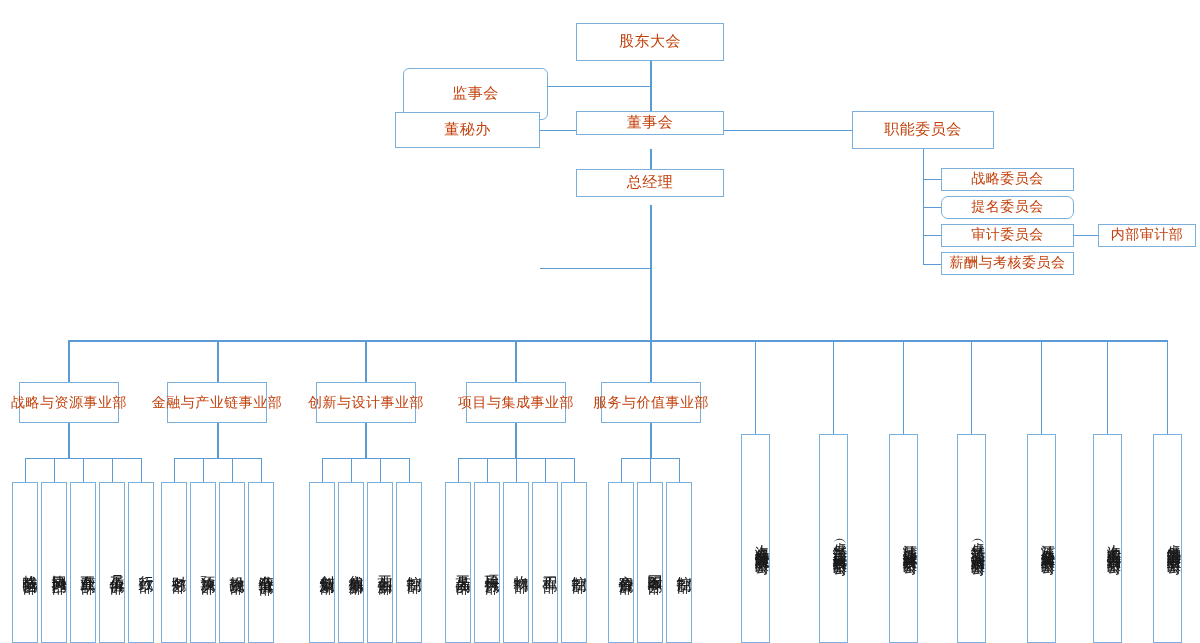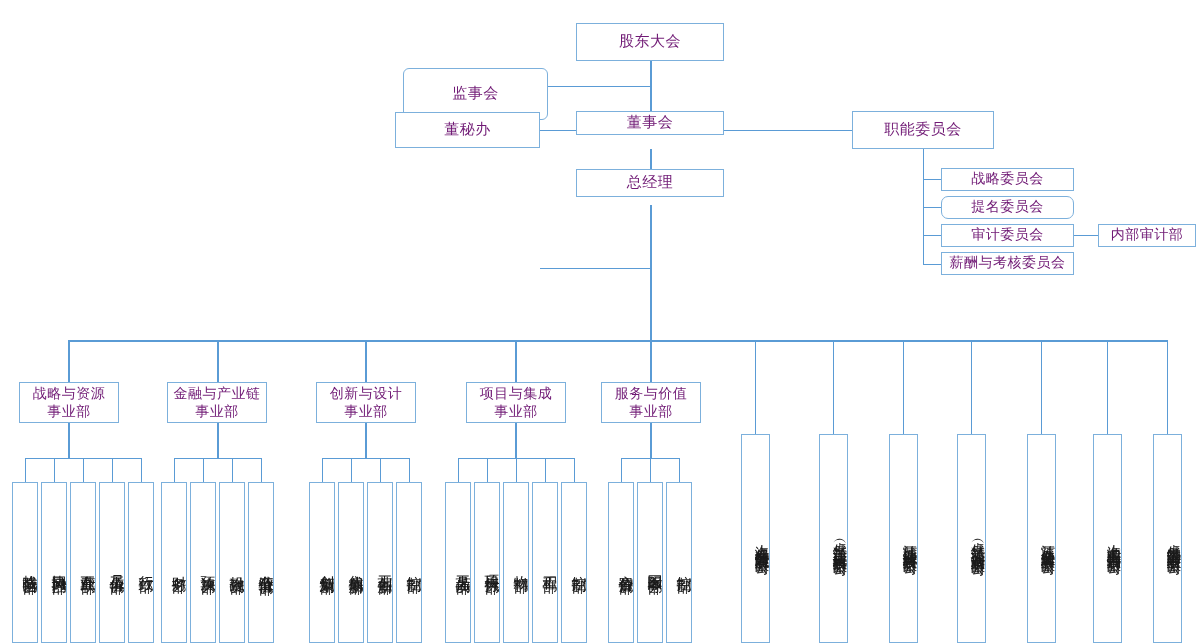--- a/index.html
+++ b/index.html
@@ -21,25 +21,25 @@
     box-sizing:border-box;
     border:1px solid #7cb0dc;
     background:#ffffff;
     display:flex;
     align-items:center;
     justify-content:center;
     text-align:left;
     font-size:15px;
     line-height:1.15;
     letter-spacing:0.5px;
-    color:#701a75;
+    color:#c2410c;
     z-index:5;
   }
   .box.two-line{
-    flex-direction:column;
+    flex-direction:row;
     font-size:14px;
     line-height:1.22;
   }
   .box .l{display:block;white-space:nowrap;}
   
   .vbox{
     position:absolute;
     box-sizing:border-box;
     border:1px solid #7cb0dc;
     background:#ffffff;

